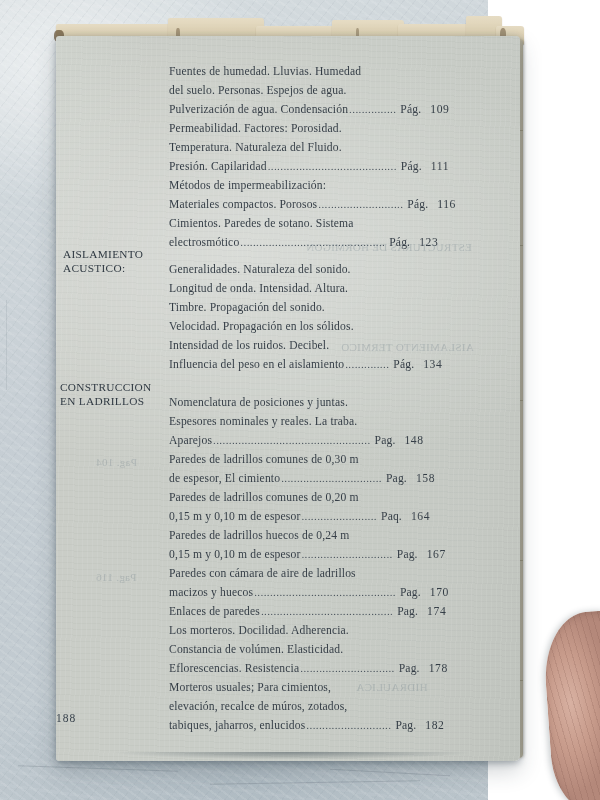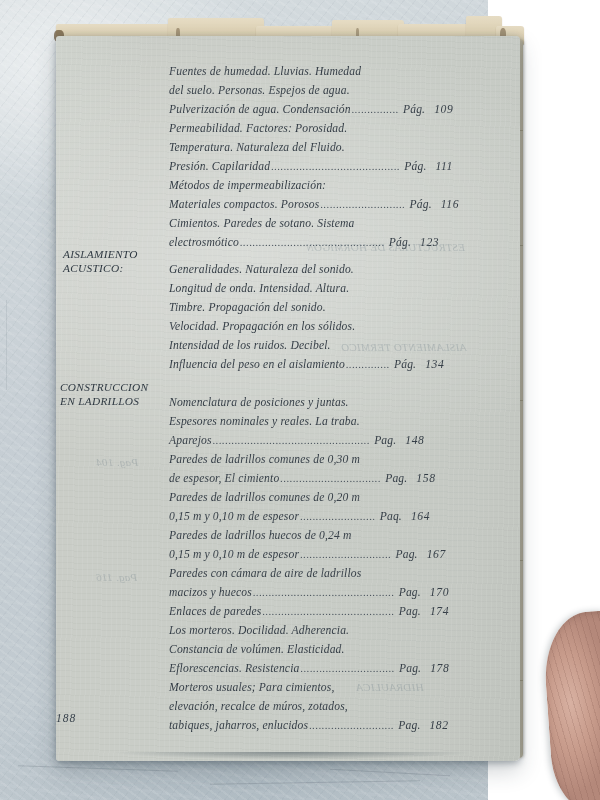--- a/index.html
+++ b/index.html
@@ -15,21 +15,20 @@
     position: relative;
     width: 488px;
     height: 800px;
     background-color: #c3ccd2;
     background-image:
       radial-gradient(ellipse 300px 200px at 12% 8%,   rgba(255,255,255,.55), rgba(255,255,255,0) 70%),
       radial-gradient(ellipse 260px 220px at 90% 25%,  rgba(255,255,255,.35), rgba(255,255,255,0) 70%),
       radial-gradient(ellipse 400px 160px at 50% 97%,  rgba(150,165,175,.40), rgba(150,165,175,0) 70%),
       linear-gradient(160deg, #d6dde0 0%, #c6ced4 45%, #bcc6cc 100%);
     font-family: "Liberation Serif", "DejaVu Serif", serif;
-    font-style: italic;
   }
 
   
   #photo::before {
     content: "";
     position: absolute;
     inset: 0;
     pointer-events: none;
     background-image:
       repeating-linear-gradient(37deg,  rgba(255,255,255,.10) 0 2px, rgba(0,0,0,0) 2px 7px),

